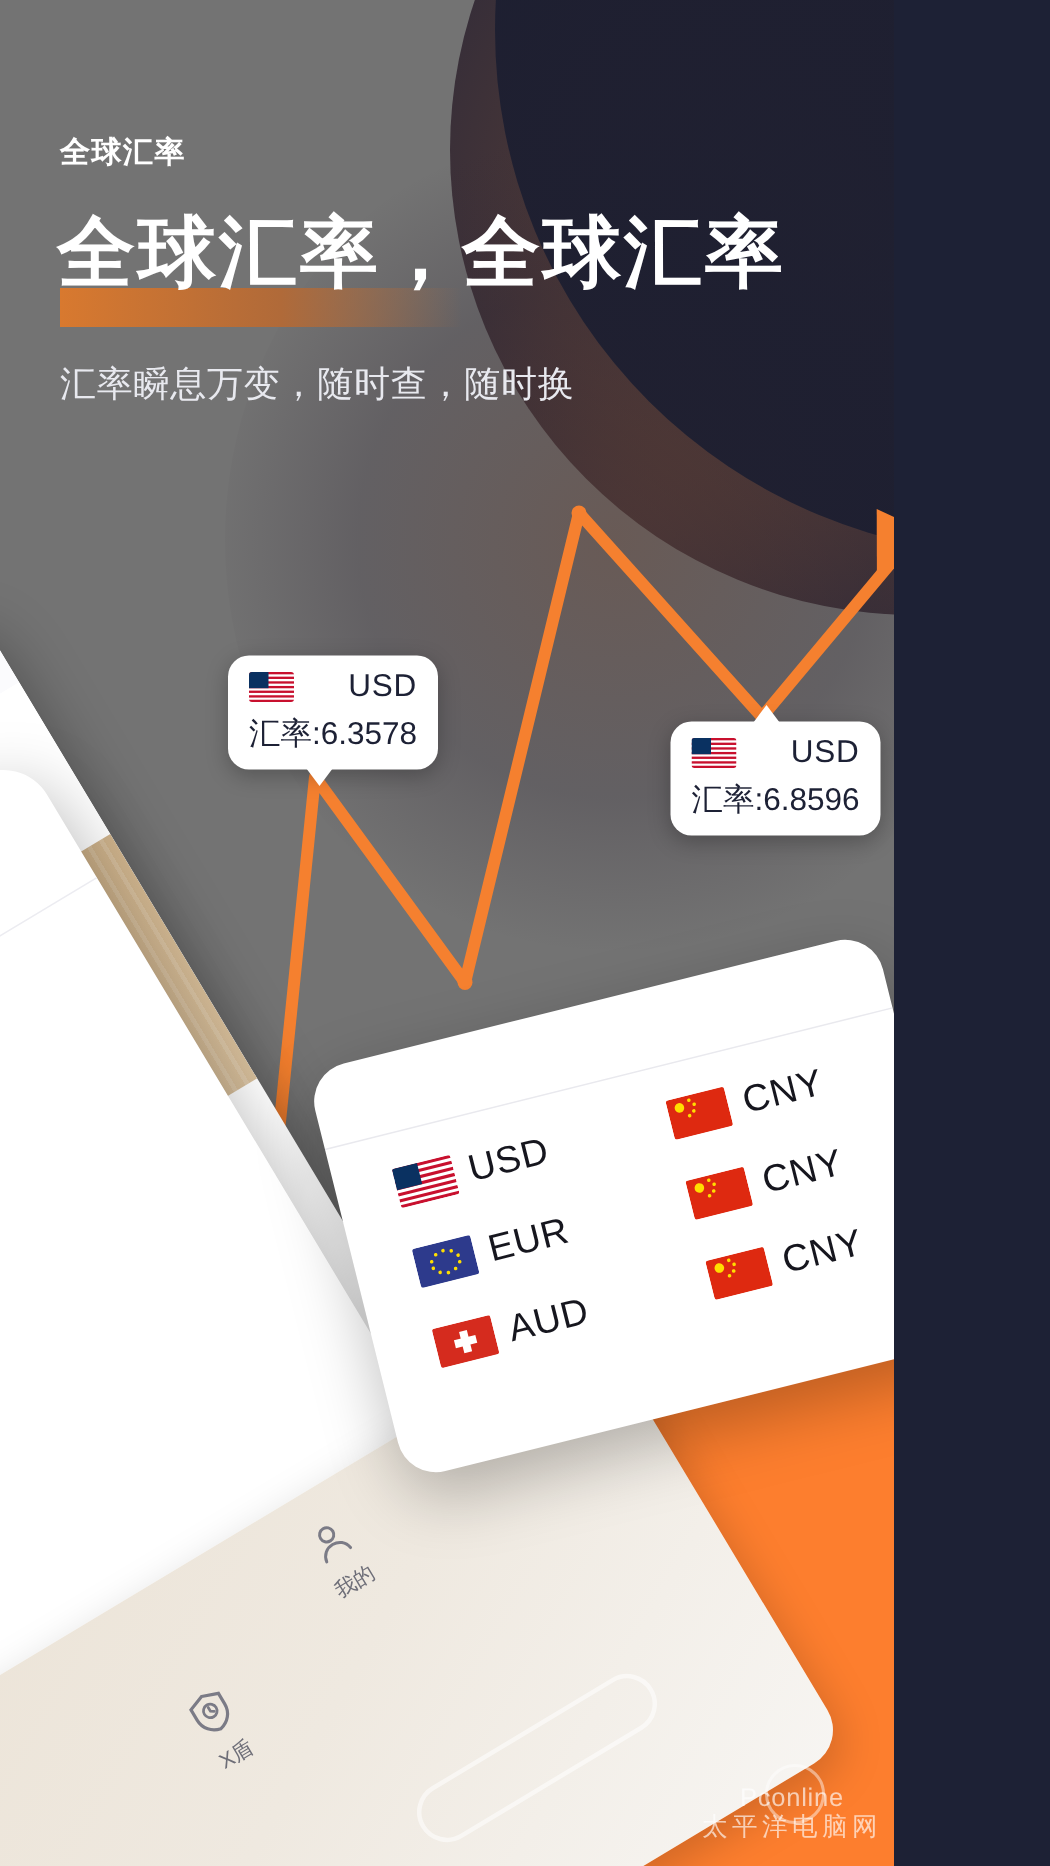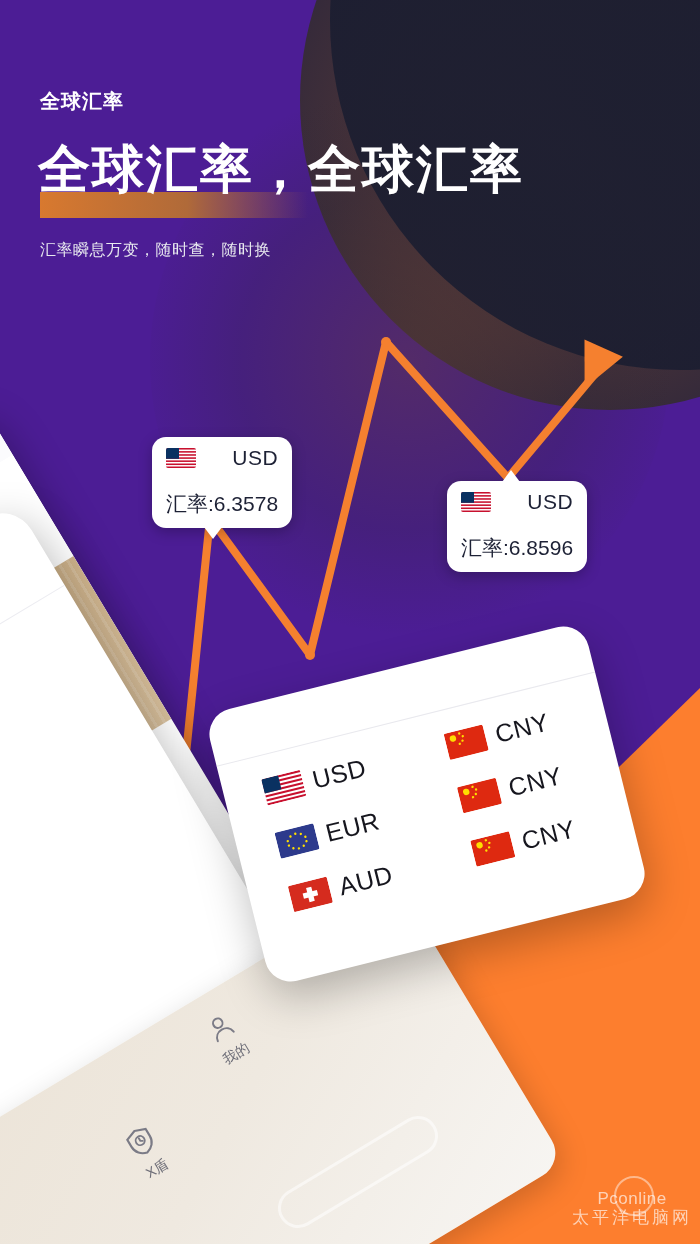--- a/index.html
+++ b/index.html
@@ -1,19 +1,19 @@
 <!DOCTYPE html>
 <html><head>
 <meta charset="utf-8">
 <style>
   * { margin:0; padding:0; box-sizing:border-box; }
   html,body { width:700px; height:1244px; overflow:hidden; background:#1d2135; }
   body { font-family:"Liberation Sans","DejaVu Sans",sans-serif; }
 
-  #stage { position:relative; width:700px; height:1244px; overflow:hidden; background:#4c1d95; }
+  #stage { position:relative; width:596px; height:1244px; overflow:hidden; background:#737373; }
 
   
   .bg-glow {
     position:absolute; left:300px; top:-210px; width:620px; height:620px;
     border-radius:50%;
     background:radial-gradient(circle at 42% 58%, #5b4038 0%, #463334 38%, #2a2636 66%, rgba(29,33,53,0) 78%);
     opacity:.95;
   }
   .bg-glow2 {
     position:absolute; left:150px; top:80px; width:520px; height:560px;
@@ -50,34 +50,34 @@
   .title-hl {
     position:absolute; left:2px; top:52px; width:268px; height:26px;
     background:linear-gradient(90deg,#d8792f 0%, #b06a39 55%, rgba(60,52,62,0) 100%);
   }
   .title {
     position:relative; color:#ffffff; font-size:52px; font-weight:bold;
     letter-spacing:2px; line-height:1.15; white-space:nowrap;
   }
   .subtitle {
     position:absolute; left:40px; top:240px; color:#e8e9ef;
-    font-size:16px; letter-spacing:.5px;
+    font-size:24px; letter-spacing:.5px;
   }
 
   
   .chart-svg { position:absolute; left:0; top:0; width:700px; height:1244px; }
 
   
   .tip {
     position:absolute; background:#ffffff; border-radius:14px;
     padding:9px 14px 10px 14px; box-shadow:0 4px 14px rgba(0,0,0,.25);
   }
   .tip-top { display:flex; align-items:center; justify-content:space-between; gap:18px; }
   .tip-cur { font-size:21px; color:#1d2135; letter-spacing:.5px; }
-  .tip-rate { font-size:21px; color:#1d2135; margin-top:20px; white-space:nowrap; }
+  .tip-rate { font-size:21px; color:#1d2135; margin-top:5px; white-space:nowrap; }
   .flag { width:30px; height:20px; border-radius:2px; display:block; flex:0 0 auto; }
   .tip-tail {
     position:absolute; width:0; height:0;
     border-left:9px solid transparent; border-right:9px solid transparent;
   }
   #tip1 { left:152px; top:437px; }
   #tip1 .tip-tail { bottom:-11px; left:52px; border-top:12px solid #ffffff; }
   #tip2 { left:447px; top:481px; }
   #tip2 .tip-tail { top:-11px; left:55px; border-bottom:12px solid #ffffff; }
 

